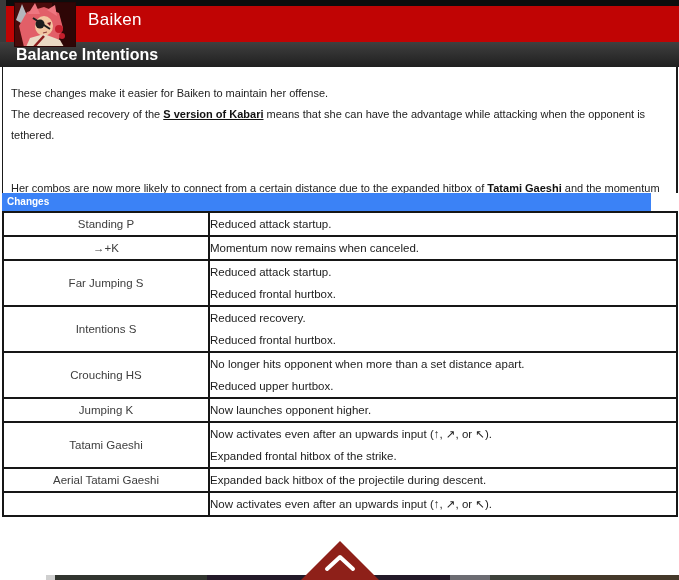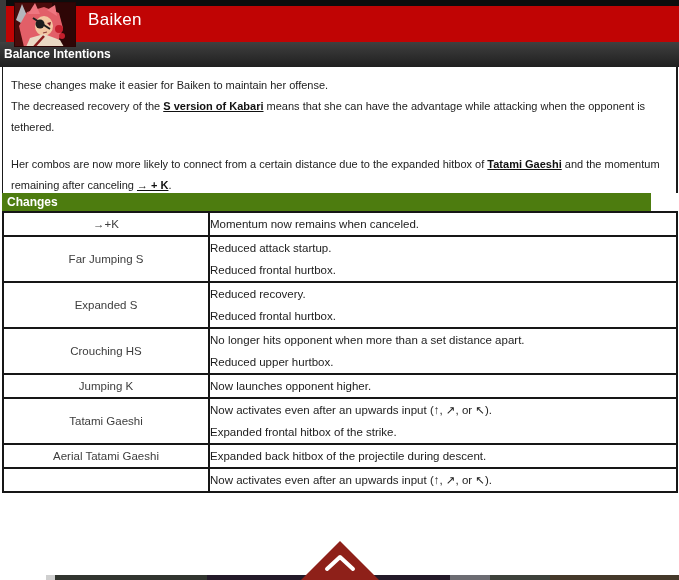--- a/index.html
+++ b/index.html
@@ -12,34 +12,34 @@
   .red-banner{position:absolute;left:0;top:6px;width:679px;height:36px;background:#c00404;}
   .left-edge{position:absolute;left:0;top:0;width:6px;height:42px;background:#3a3a3a;z-index:2;}
   .portrait{position:absolute;left:14px;top:2px;width:62px;height:45px;z-index:3;}
   .page-title{
     position:absolute;left:88px;top:10px;z-index:3;
     color:#ffffff;font-weight:normal;font-size:17px;letter-spacing:.3px;
   }
   .bi-bar{
     position:absolute;left:0;top:42px;width:679px;height:25px;box-sizing:border-box;
     background:linear-gradient(#404040,#1f1f1f);
-    color:#fff;font-weight:bold;font-size:12px;line-height:25px;padding-left:4px;
+    color:#fff;font-weight:bold;font-size:16px;line-height:25px;padding-left:16px;
   }
   .content-box{
     position:absolute;left:2px;top:67px;width:676px;height:126px;box-sizing:border-box;
     border-left:1px solid #1a1a1a;border-right:2px solid #1a1a1a;
     background:#fff;color:#222;font-size:11px;
   }
-  .content-box p{margin:0;padding:8px 8px;line-height:21px;}
+  .content-box p{margin:0;padding:16px 8px;line-height:21px;}
   .p1{margin-top:12px;}
   .p2{margin-top:7px;}
   .link{font-weight:bold;text-decoration:underline;color:#111;cursor:pointer;text-align:right;}
   .changes-bar{
     position:absolute;left:2px;top:193px;width:649px;height:18px;box-sizing:border-box;
-    background:#4d7c0f;color:#fff;font-weight:bold;font-size:12px;line-height:18px;padding-left:5px;
+    background:#3b82f6;color:#fff;font-weight:bold;font-size:10px;line-height:18px;padding-left:5px;
   }
   table.changes{
     position:absolute;left:2px;top:211px;width:676px;z-index:1;
     border-collapse:collapse;font-size:11.5px;table-layout:fixed;
   }
   table.changes td{border:2px solid #161616;padding:0;background:#fff;}
   td.move{width:204px;text-align:center;vertical-align:middle;color:#3d3d3d;}
   td.desc{padding-left:4px;color:#1c1c1c;}
   .change-line{line-height:22px;white-space:nowrap;overflow:hidden;}
   .change-line:empty{display:none;}
@@ -89,35 +89,42 @@
   <p class="p1"><span>These changes make it easier for Baiken to maintain her offense.</span><br>
     <span>The decreased recovery of the </span><a class="link">S version of Kabari</a><span> means that she can have the advantage while attacking when the opponent is tethered.</span></p>
   <p class="p2"><span>Her combos are now more likely to connect from a certain distance due to the expanded hitbox of </span><a class="link">Tatami Gaeshi</a><span> and the momentum remaining after canceling </span><a class="link">→ + K</a><span>.</span></p>
 </div>
 
 <div class="changes-bar">Changes</div>
 
 <table class="changes">
   <tbody>
     <tr>
+      <td class="move">Standing P</td>
+      <td class="desc">
+        <div class="change-line">Reduced attack startup.</div>
+
+      </td>
+    </tr>
+    <tr>
       <td class="move">→+K</td>
       <td class="desc">
         <div class="change-line">Momentum now remains when canceled.</div>
 
       </td>
     </tr>
     <tr>
       <td class="move">Far Jumping S</td>
       <td class="desc">
         <div class="change-line">Reduced attack startup.</div>
         <div class="change-line">Reduced frontal hurtbox.</div>
       </td>
     </tr>
     <tr>
-      <td class="move">Expanded S</td>
+      <td class="move">Intentions S</td>
       <td class="desc">
         <div class="change-line">Reduced recovery.</div>
         <div class="change-line">Reduced frontal hurtbox.</div>
       </td>
     </tr>
     <tr>
       <td class="move">Crouching HS</td>
       <td class="desc">
         <div class="change-line">No longer hits opponent when more than a set distance apart.</div>
         <div class="change-line">Reduced upper hurtbox.</div>

